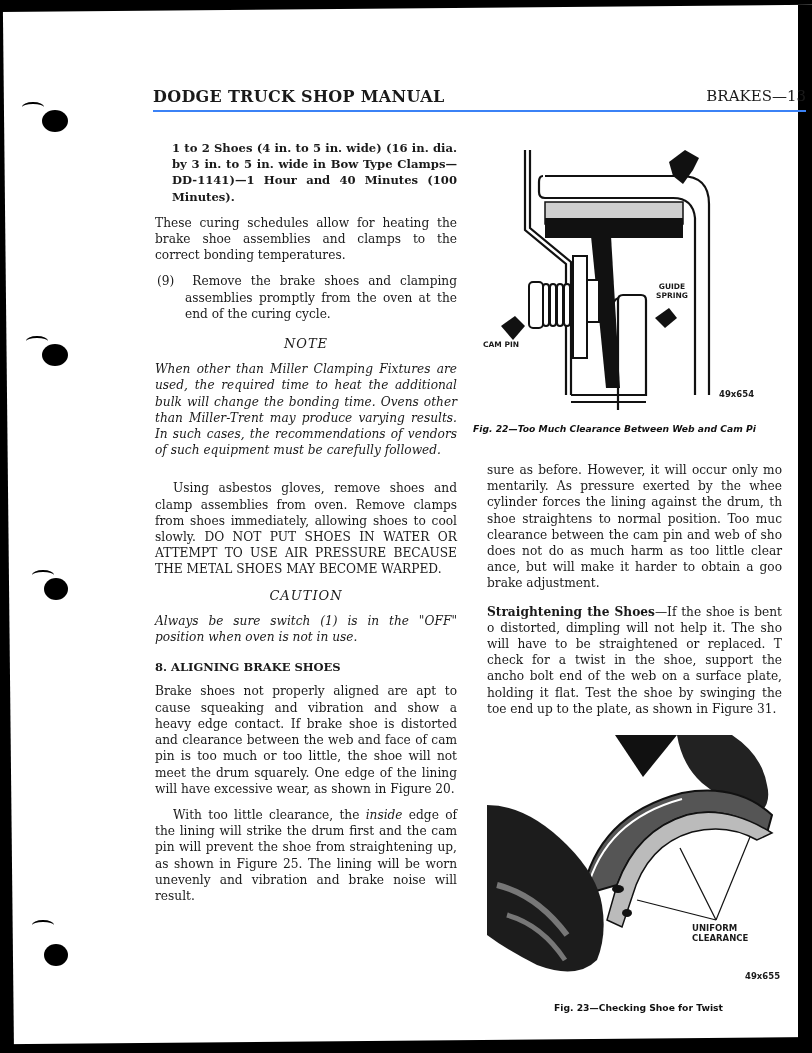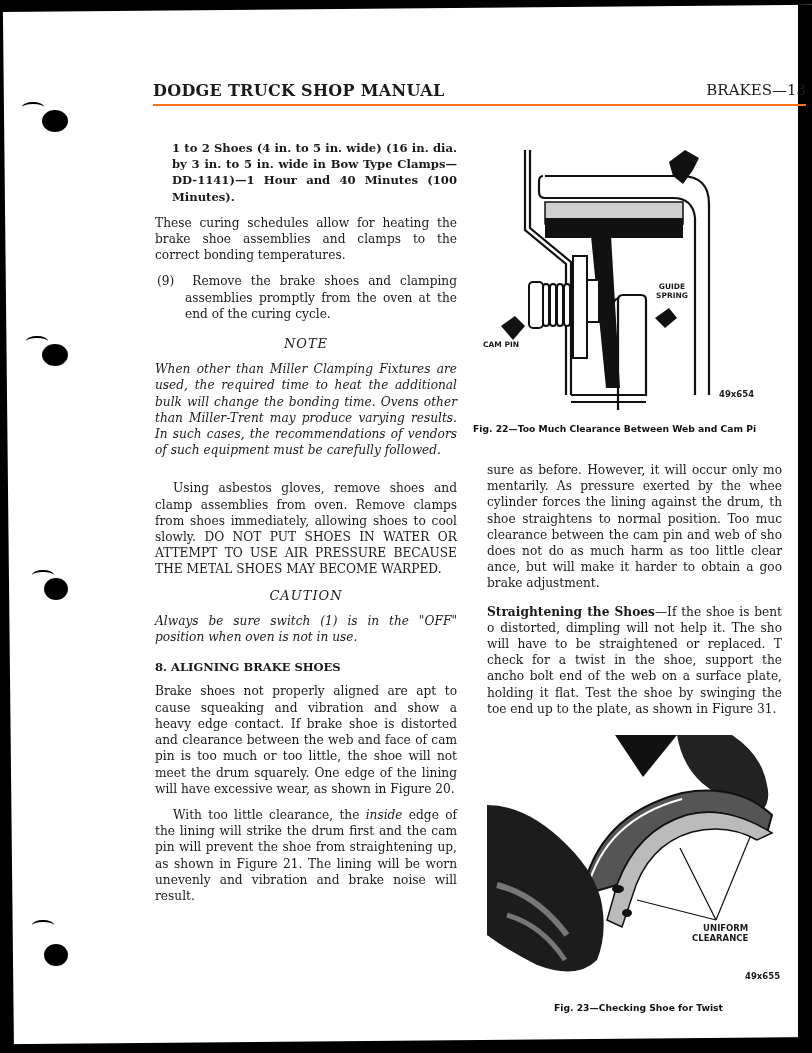--- a/index.html
+++ b/index.html
@@ -11,38 +11,38 @@
   .scan-top { position: absolute; left: 0; top: 0; width: 812px; height: 12px; background: #000;
     clip-path: polygon(0 0, 100% 0, 100% 40%, 0 100%); }
   .scan-bottom { position: absolute; left: 0; bottom: 0; width: 812px; height: 16px; background: #000;
     clip-path: polygon(0 45%, 100% 0, 100% 100%, 0 100%); }
   .scan-left { position: absolute; left: 0; top: 0; width: 14px; height: 1053px; background: #000;
     clip-path: polygon(0 0, 20% 0, 100% 100%, 0 100%); }
   .scan-right { position: absolute; right: 0; top: 5px; width: 14px; height: 1045px; background: #000; }
   .punch { position: absolute; width: 24px; height: 24px; border-radius: 50%; background: #000; }
   .punch-arc { position: absolute; width: 22px; height: 8px; border-top: 2px solid #000; border-radius: 50% 50% 0 0; }
 
-  .header { position: absolute; left: 153px; top: 78px; width: 653px; height: 26px; border-bottom: 2px solid #f97316; }
+  .header { position: absolute; left: 153px; top: 84px; width: 653px; height: 26px; border-bottom: 2px solid #3b82f6; }
   .header .title { position: absolute; left: 0; top: 3px; font-weight: bold; font-size: 16px; letter-spacing: 0.3px; }
   .header .pagelabel { position: absolute; right: 0; top: 3px; font-size: 15px; }
 
   .col { position: absolute; font-size: 12.2px; line-height: 16.2px; text-align: justify; }
   .col-left { left: 155px; top: 140px; width: 302px; }
   .col-right { left: 487px; width: 295px; font-size: 12.2px; line-height: 16.2px; }
   p { margin: 0 0 10px 0; }
   .indent { text-indent: 18px; }
   .item-sub { padding-left: 17px; font-weight: bold; font-size: 11.6px; }
   .hang { padding-left: 30px; text-indent: -28px; }
   .center-head { text-align: center; font-style: italic; font-size: 13px; margin: 14px 0 9px; letter-spacing: 1px; }
   .ital { font-style: italic; }
   .section-head { font-weight: bold; font-size: 11.5px; margin: 14px 0 8px; font-family: "DejaVu Serif", serif; }
   .bold { font-weight: bold; }
   .caption { font-family: "DejaVu Sans", "Liberation Sans", sans-serif; font-size: 9.2px; font-weight: bold; color: #111; }
   .figid { font-family: "DejaVu Sans", sans-serif; font-size: 8.5px; font-weight: bold; text-align: center; }
-  .lbl { font-family: "DejaVu Sans", sans-serif; font-size: 7.5px; font-weight: bold; text-align: right; }
+  .lbl { font-family: "DejaVu Sans", sans-serif; font-size: 7.5px; font-weight: bold; }
 </style>
 </head>
 <body>
 
 <div class="scan-top"></div>
 <div class="scan-bottom"></div>
 <div class="scan-left"></div>
 <div class="scan-right"></div>
 
 <div class="punch-arc" style="left:22px;top:102px;"></div>
@@ -63,21 +63,21 @@
   <p class="item-sub">1 to 2 Shoes (4 in. to 5 in. wide) (16 in. dia. by 3 in. to 5 in. wide in Bow Type Clamps—DD-1141)—1 Hour and 40 Minutes (100 Minutes).</p>
   <p>These curing schedules allow for heating the brake shoe assemblies and clamps to the correct bonding temperatures.</p>
   <p class="hang"><span>(9)</span>&nbsp;&nbsp;<span>Remove the brake shoes and clamping assemblies promptly from the oven at the end of the curing cycle.</span></p>
   <div class="center-head">NOTE</div>
   <p class="ital" style="margin-bottom:22px;">When other than Miller Clamping Fixtures are used, the required time to heat the additional bulk will change the bonding time. Ovens other than Miller-Trent may produce varying results. In such cases, the recommendations of vendors of such equipment must be carefully followed.</p>
   <p class="indent">Using asbestos gloves, remove shoes and clamp assemblies from oven. Remove clamps from shoes immediately, allowing shoes to cool slowly. DO NOT PUT SHOES IN WATER OR ATTEMPT TO USE AIR PRESSURE BECAUSE THE METAL SHOES MAY BECOME WARPED.</p>
   <div class="center-head" style="margin-top:4px;">CAUTION</div>
   <p class="ital">Always be sure switch (1) is in the "OFF" position when oven is not in use.</p>
   <div class="section-head">8. ALIGNING BRAKE SHOES</div>
   <p>Brake shoes not properly aligned are apt to cause squeaking and vibration and show a heavy edge contact. If brake shoe is distorted and clearance between the web and face of cam pin is too much or too little, the shoe will not meet the drum squarely. One edge of the lining will have excessive wear, as shown in Figure 20.</p>
-  <p class="indent"><span>With too little clearance, the </span><em>inside</em><span> edge of the lining will strike the drum first and the cam pin will prevent the shoe from straightening up, as shown in Figure 21. The lining will be worn unevenly and vibration and brake noise will result.</span></p>
+  <p class="indent"><span>With too little clearance, the </span><em>inside</em><span> edge of the lining will strike the drum first and the cam pin will prevent the shoe from straightening up, as shown in Figure 25. The lining will be worn unevenly and vibration and brake noise will result.</span></p>
 </div>
 
 <div style="position:absolute;left:473px;top:140px;width:295px;height:290px;">
   <svg width="295" height="270" viewBox="0 0 295 270">
     <g fill="none" stroke="#111" stroke-width="2.2">
 
       <path d="M52 10 L52 90 L93 124 L93 255"></path>
       <path d="M57 10 L57 88 L98 122 L98 255"></path>
 
       <path d="M70 36 Q66 36 66 42 L66 52 Q66 58 72 58 L200 58 Q220 58 222 78 L222 255"></path>
@@ -108,21 +108,21 @@
     <polygon points="196,22 212,10 226,18 220,30 210,44 200,36" fill="#111"></polygon>
     <polygon points="182,178 196,168 204,178 192,188" fill="#111"></polygon>
     <polygon points="28,186 42,176 52,186 40,200" fill="#111"></polygon>
   </svg>
   <div class="lbl" style="position:absolute;left:183px;top:142px;text-align:center;line-height:9px;">
     <div>GUIDE</div>
     <div>SPRING</div>
   </div>
   <div class="lbl" style="position:absolute;left:10px;top:200px;">CAM PIN</div>
   <div class="figid" style="position:absolute;left:246px;top:249px;">49x654</div>
-  <div class="caption" style="position:absolute;left:0;top:283px;white-space:nowrap;">Fig. 22—Too Much Clearance Between Web and Cam Pi</div>
+  <div class="caption" style="position:absolute;left:0;top:283px;white-space:nowrap;font-style:italic;">Fig. 22—Too Much Clearance Between Web and Cam Pi</div>
 </div>
 
 <div class="col col-right" style="top:462px;">
   <p style="margin-bottom:12px;">sure as before. However, it will occur only mo mentarily. As pressure exerted by the whee cylinder forces the lining against the drum, th shoe straightens to normal position. Too muc clearance between the cam pin and web of sho does not do as much harm as too little clear ance, but will make it harder to obtain a goo brake adjustment.</p>
   <p><span class="bold">Straightening the Shoes</span><span>—If the shoe is bent o distorted, dimpling will not help it. The sho will have to be straightened or replaced. T check for a twist in the shoe, support the ancho bolt end of the web on a surface plate, holding it flat. Test the shoe by swinging the toe end up to the plate, as shown in Figure 31.</span></p>
 </div>
 
 <div style="position:absolute;left:487px;top:735px;width:300px;height:290px;">
   <svg width="300" height="250" viewBox="0 0 300 250">
 

